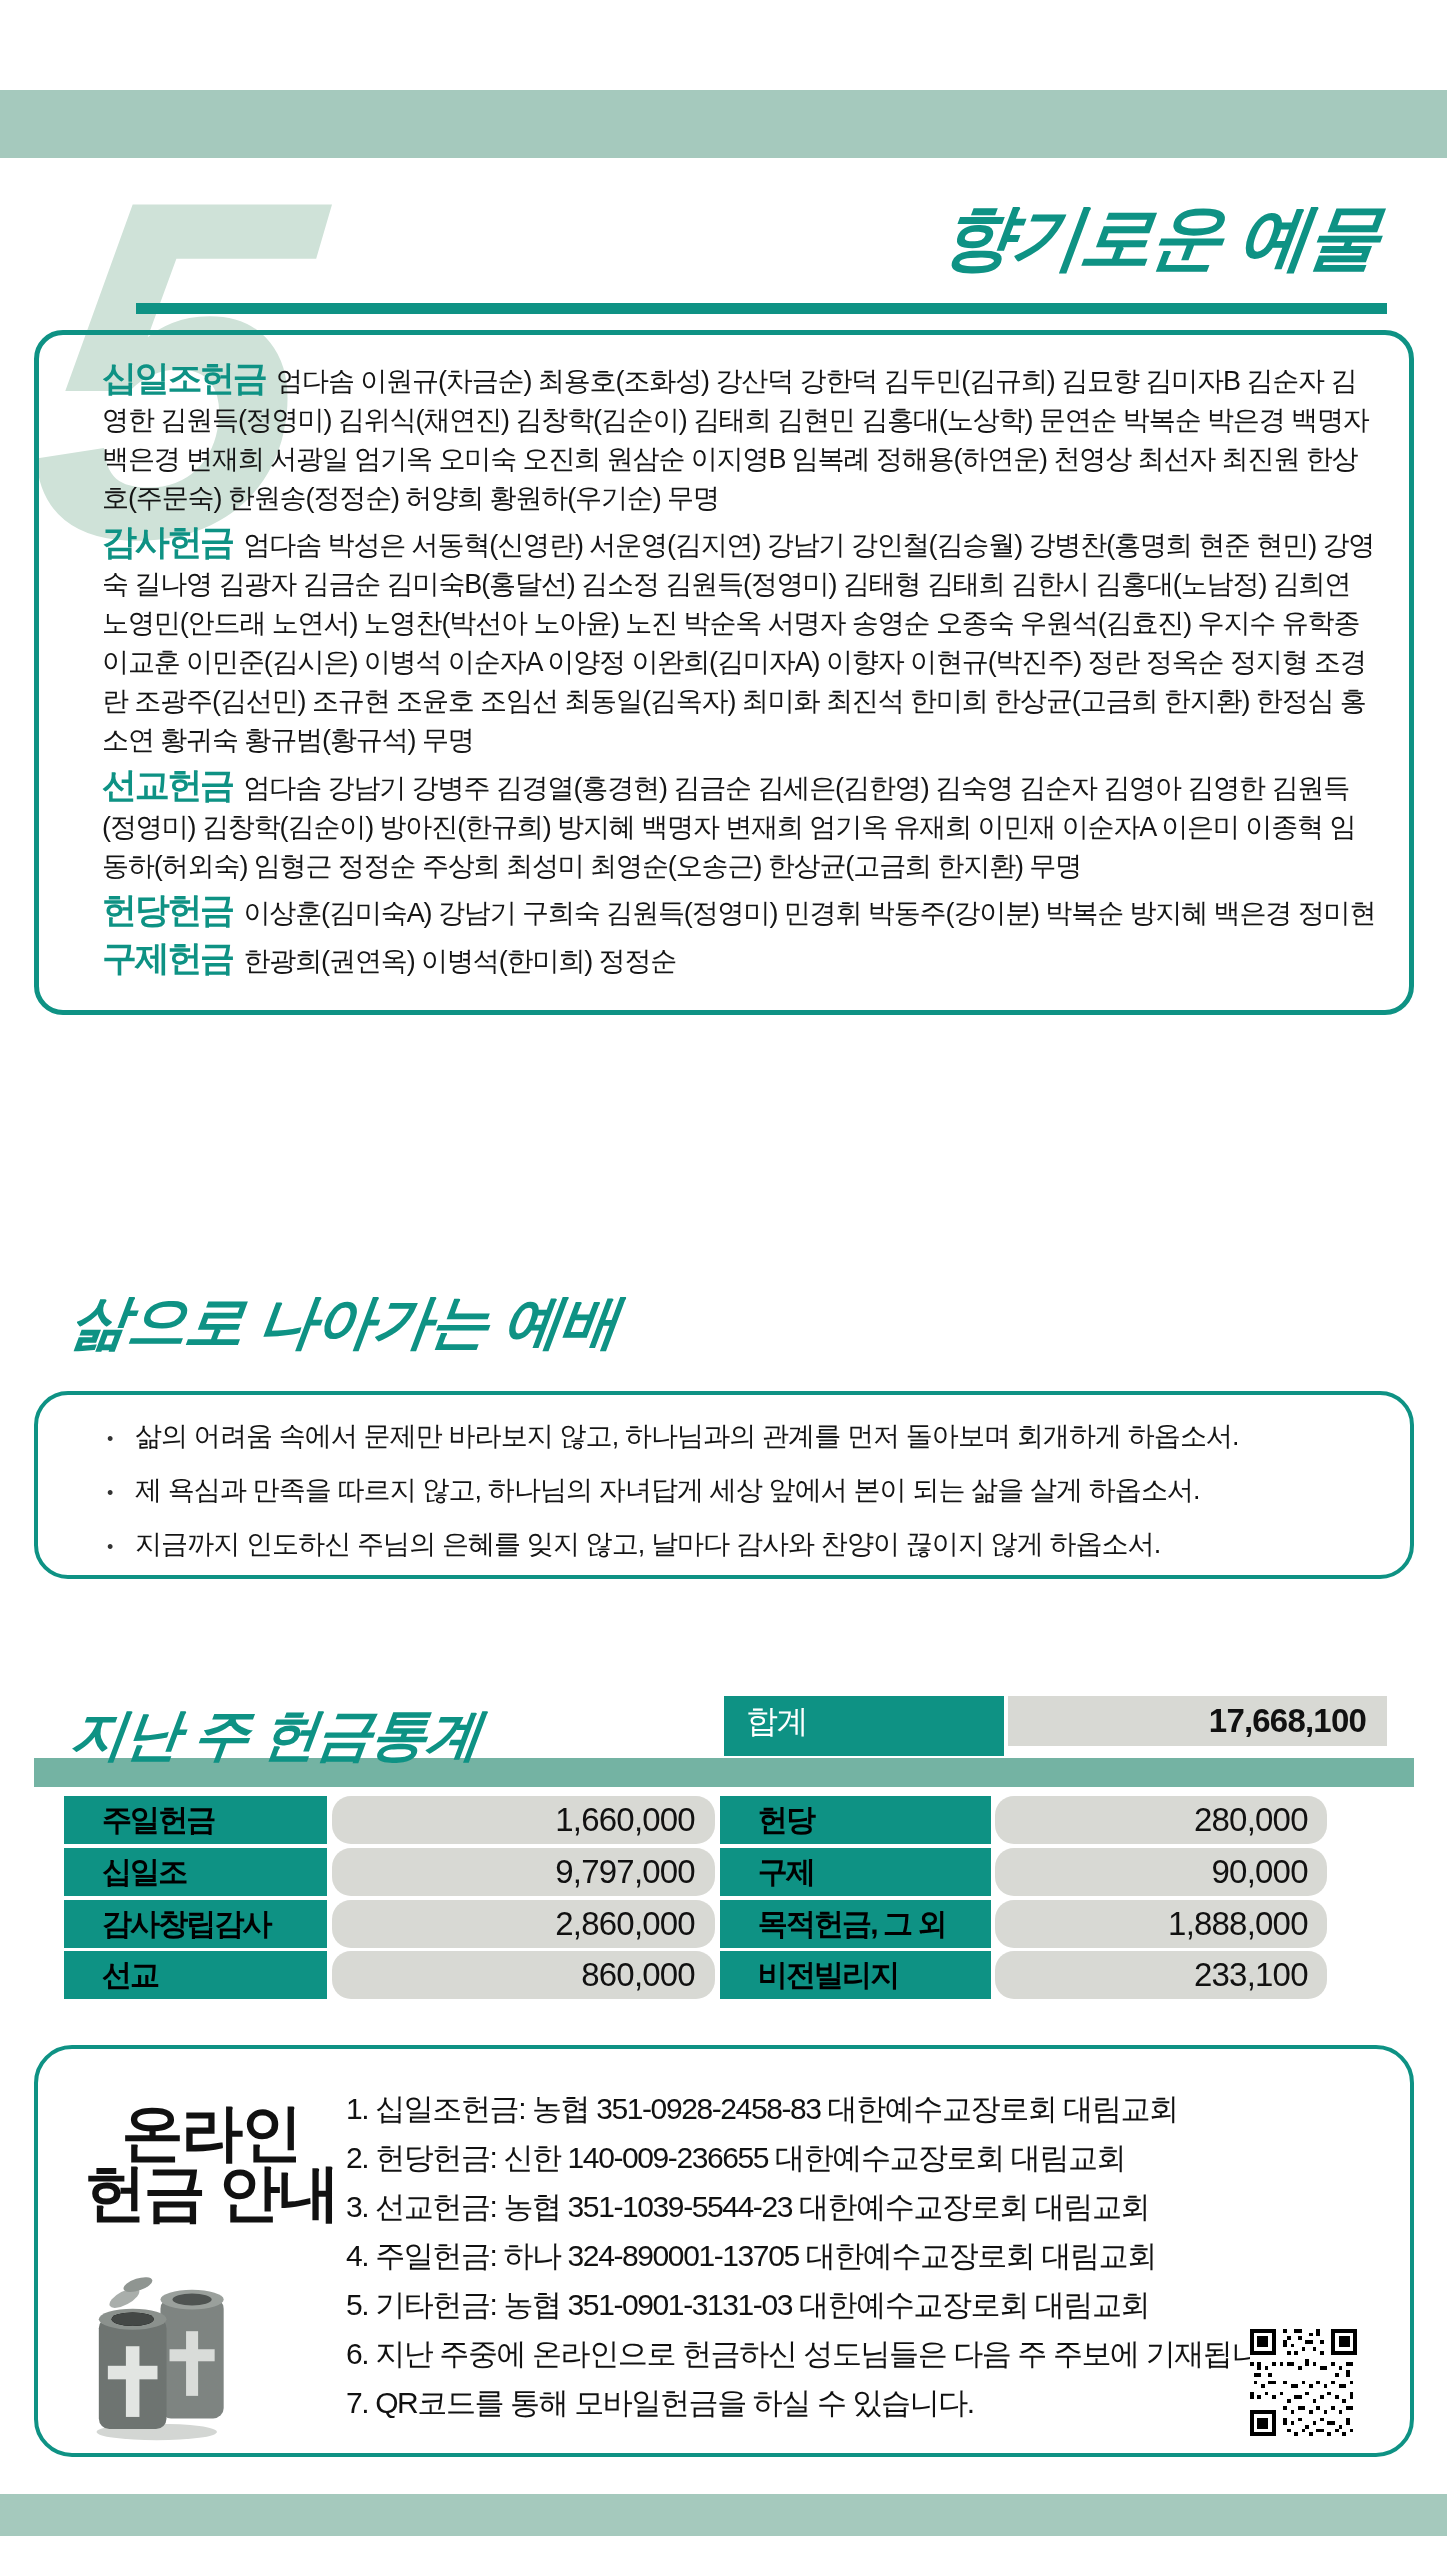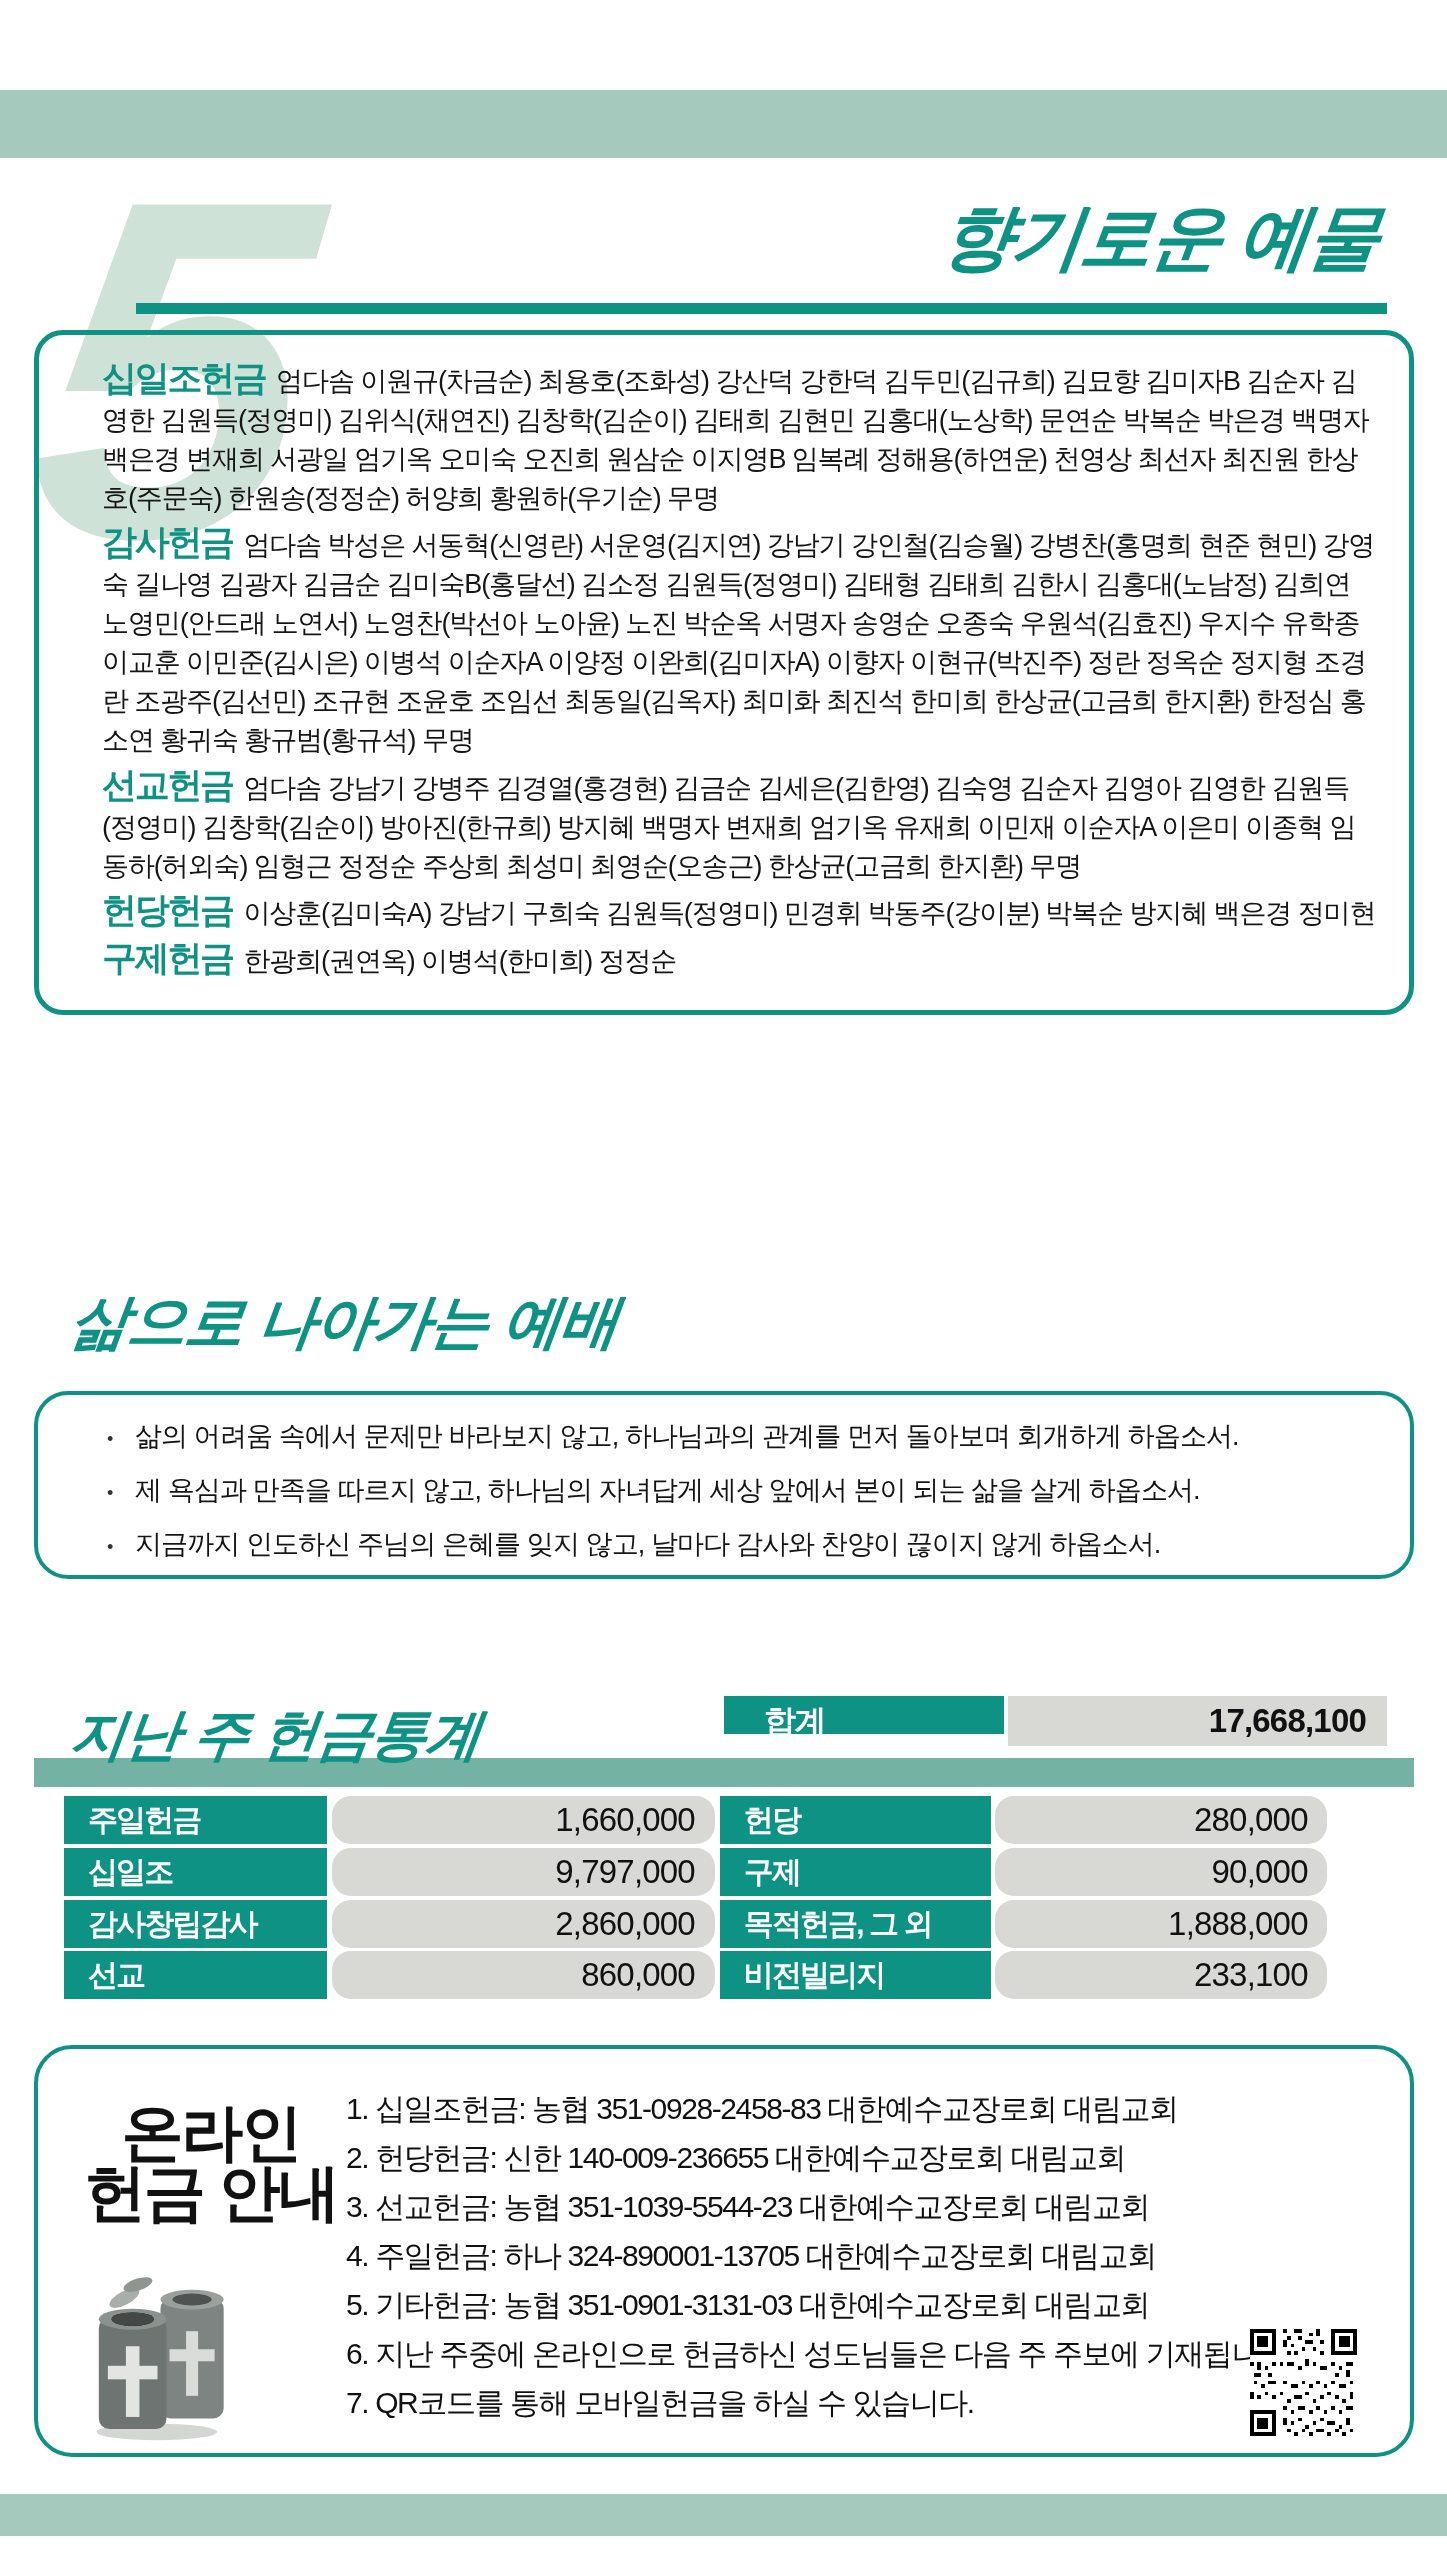--- a/index.html
+++ b/index.html
@@ -29,31 +29,31 @@
   .sub-title{position:absolute;z-index:2;font-weight:bold;font-style:italic;color:#0E9284;
              letter-spacing:-1.5px;transform:skewX(-7deg);transform-origin:left bottom;}
   .worship-title{left:66px;top:1283px;font-size:59px;}
   .worship-box{position:absolute;left:34px;top:1391px;width:1380px;height:188px;box-sizing:border-box;
                border:4.5px solid #0E9284;border-radius:34px;padding:22.6px 30px 0 69px;overflow:hidden;}
   .bullet-row{display:flex;align-items:baseline;height:54px;font-size:27px;letter-spacing:-0.9px;color:#151515;}
   .bullet-dot{font-size:18px;margin-right:22.6px;color:#333;flex:0 0 auto;}
 
   
   .stats-title{left:66px;top:1698px;font-size:56px;}
-  .total-label{position:absolute;left:724px;top:1696px;width:280px;height:38px;box-sizing:border-box;
-               background:#0E9284;color:#ffffff;font-weight:bold;font-size:32px;line-height:50px;
-               padding-left:40px;letter-spacing:-1.5px;}
+  .total-label{position:absolute;left:724px;top:1696px;width:280px;height:60px;box-sizing:border-box;
+               background:#0E9284;color:#ffffff;font-weight:normal;font-size:32px;line-height:50px;
+               padding-left:22px;letter-spacing:-1.5px;}
   .total-value{position:absolute;left:1008px;top:1696px;width:379px;height:50px;box-sizing:border-box;
                background:#D8D9D4;color:#111;font-weight:bold;font-size:33px;line-height:50px;
                text-align:right;padding-right:21px;letter-spacing:-0.8px;}
   .stats-band{position:absolute;left:34px;top:1758px;width:1380px;height:29px;background:#74B3A3;}
   .stats-table{position:absolute;left:64px;top:1796px;width:1323px;display:flex;flex-direction:column;gap:3.8px;}
   .t-row{display:flex;height:48px;}
-  .t-label{background:#0E9284;color:#ffffff;font-weight:bold;font-size:30px;line-height:48px;
-           padding-left:24px;box-sizing:border-box;letter-spacing:-1.9px;}
+  .t-label{background:#0E9284;color:#000000;font-weight:bold;font-size:30px;line-height:48px;
+           padding-left:38px;box-sizing:border-box;letter-spacing:-1.9px;}
   .t-val{background:#D8D9D4;color:#111;font-size:33px;line-height:48px;text-align:right;
          padding-right:19.6px;box-sizing:border-box;letter-spacing:-0.8px;border-radius:19px;}
   .l1{width:263px;}
   .v1{width:383px;margin:0 5.3px 0 4.5px;}
   .l2{width:271px;}
   .v2{width:332px;margin-left:4.5px;}
 
   
   .online-box{position:absolute;left:34px;top:2045px;width:1380px;height:412px;box-sizing:border-box;
               border:4.5px solid #0E9284;border-radius:38px;overflow:hidden;}

